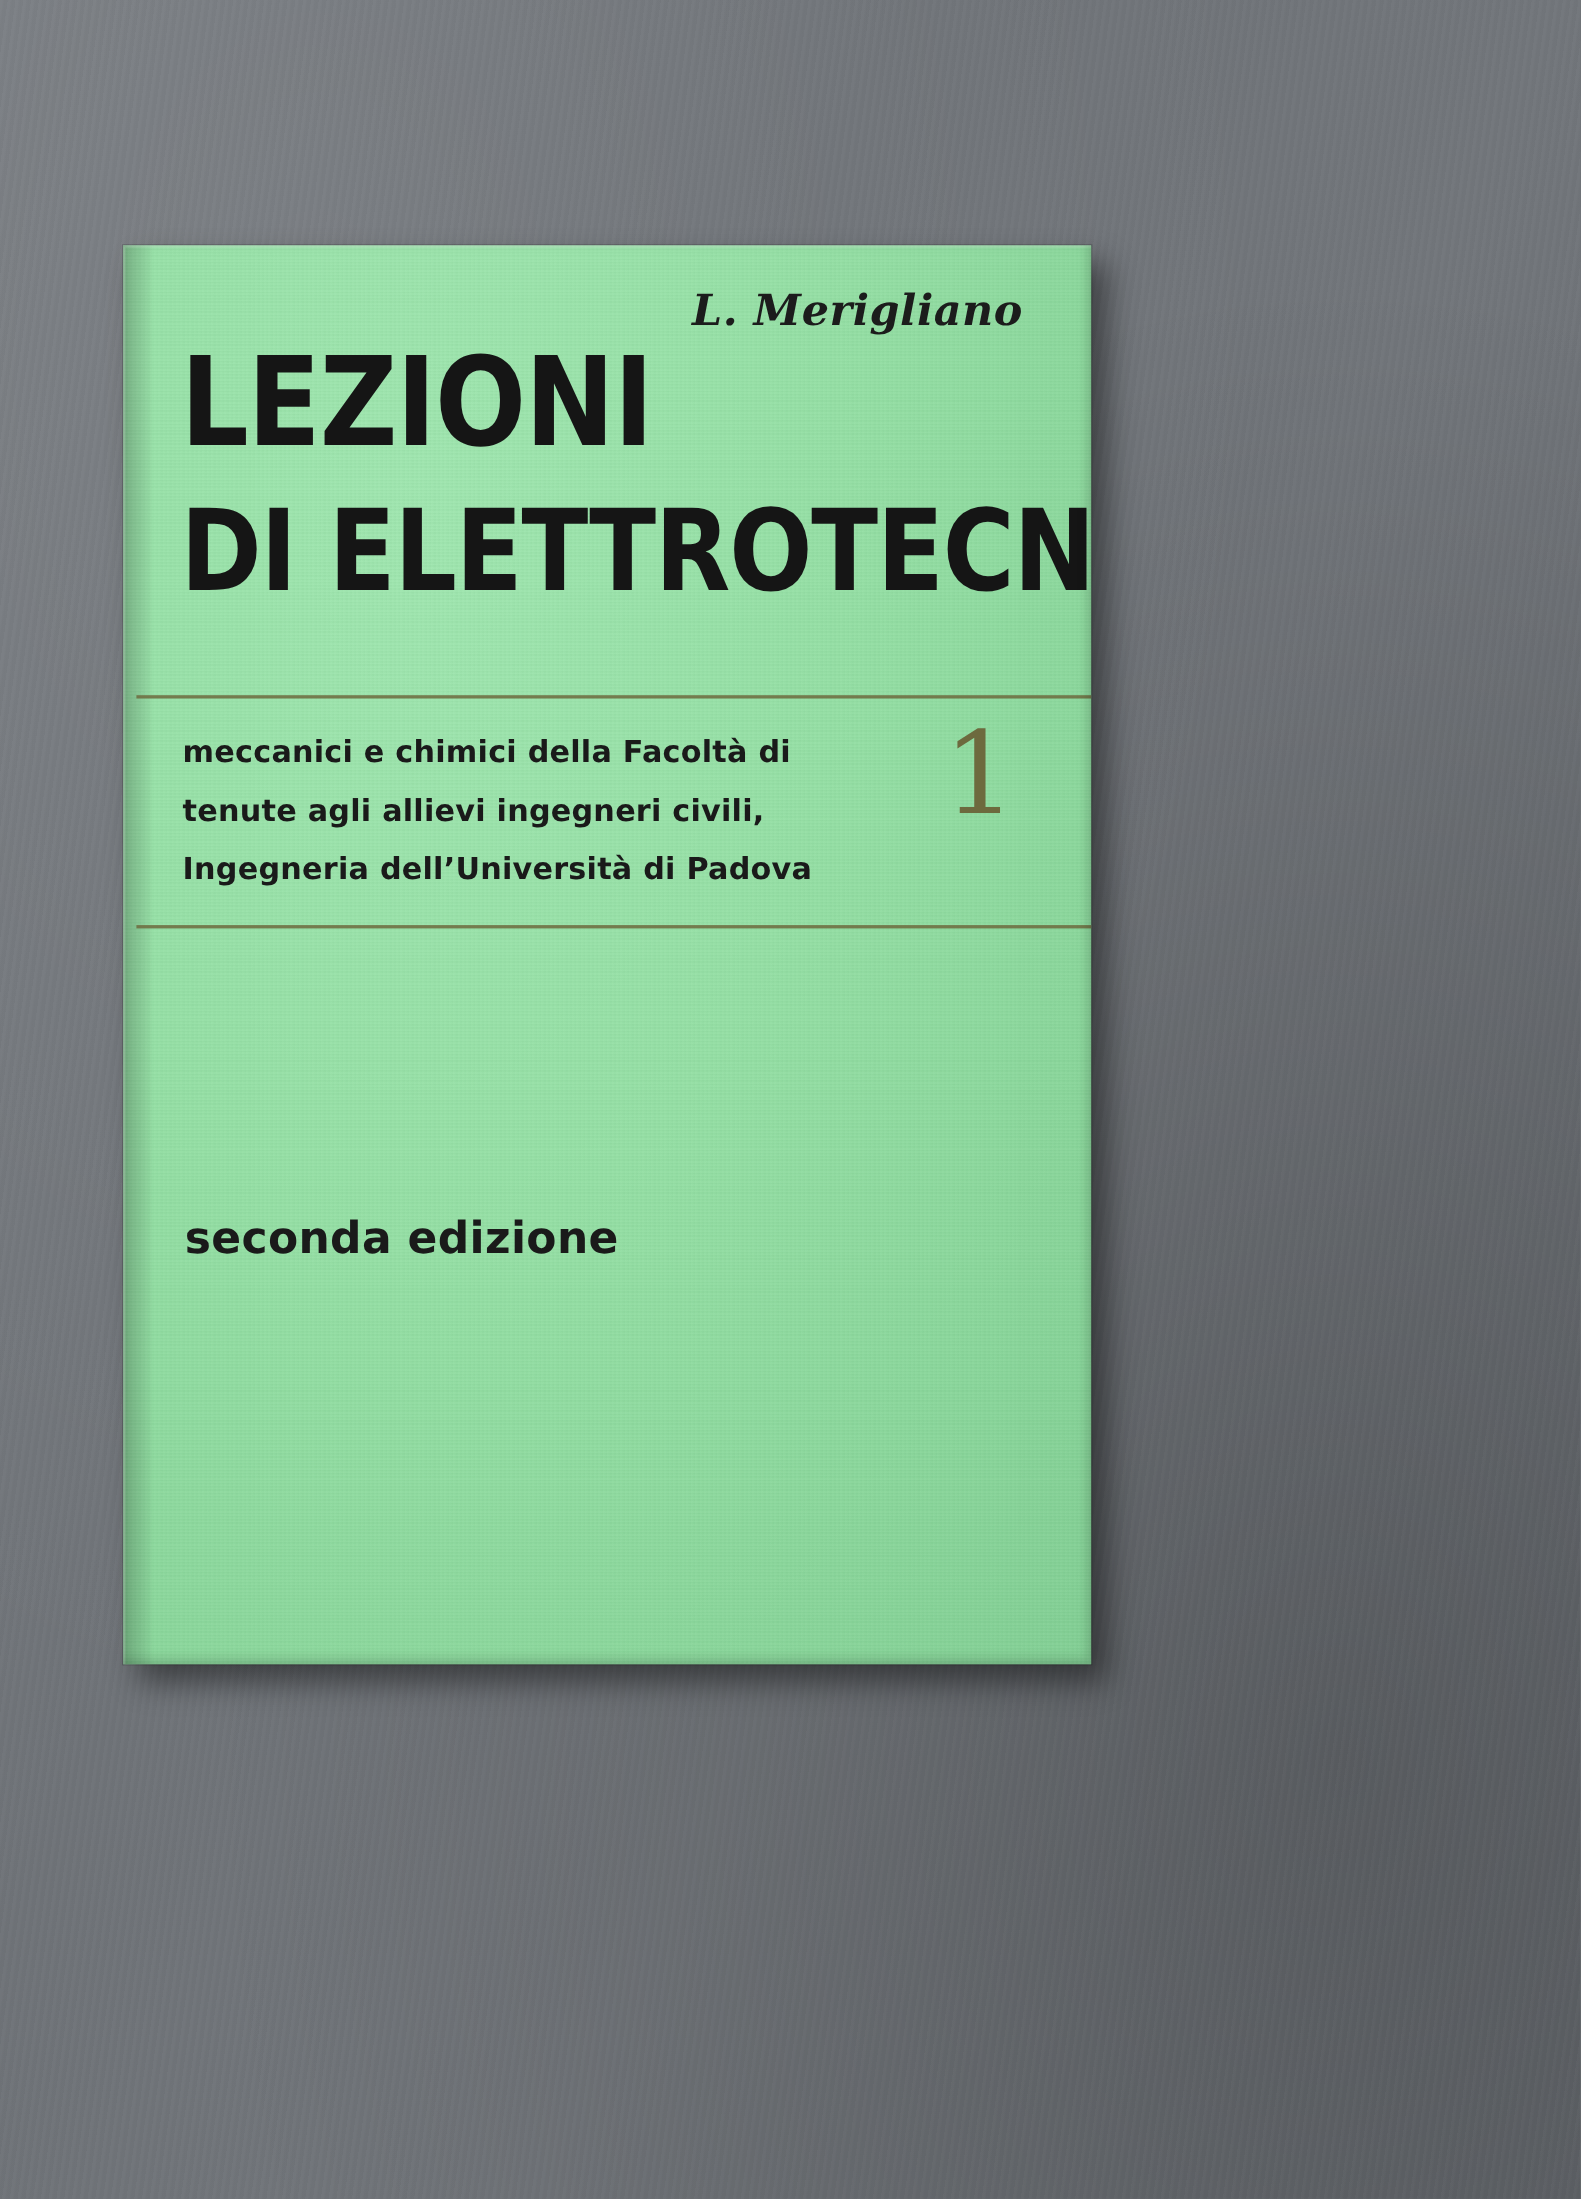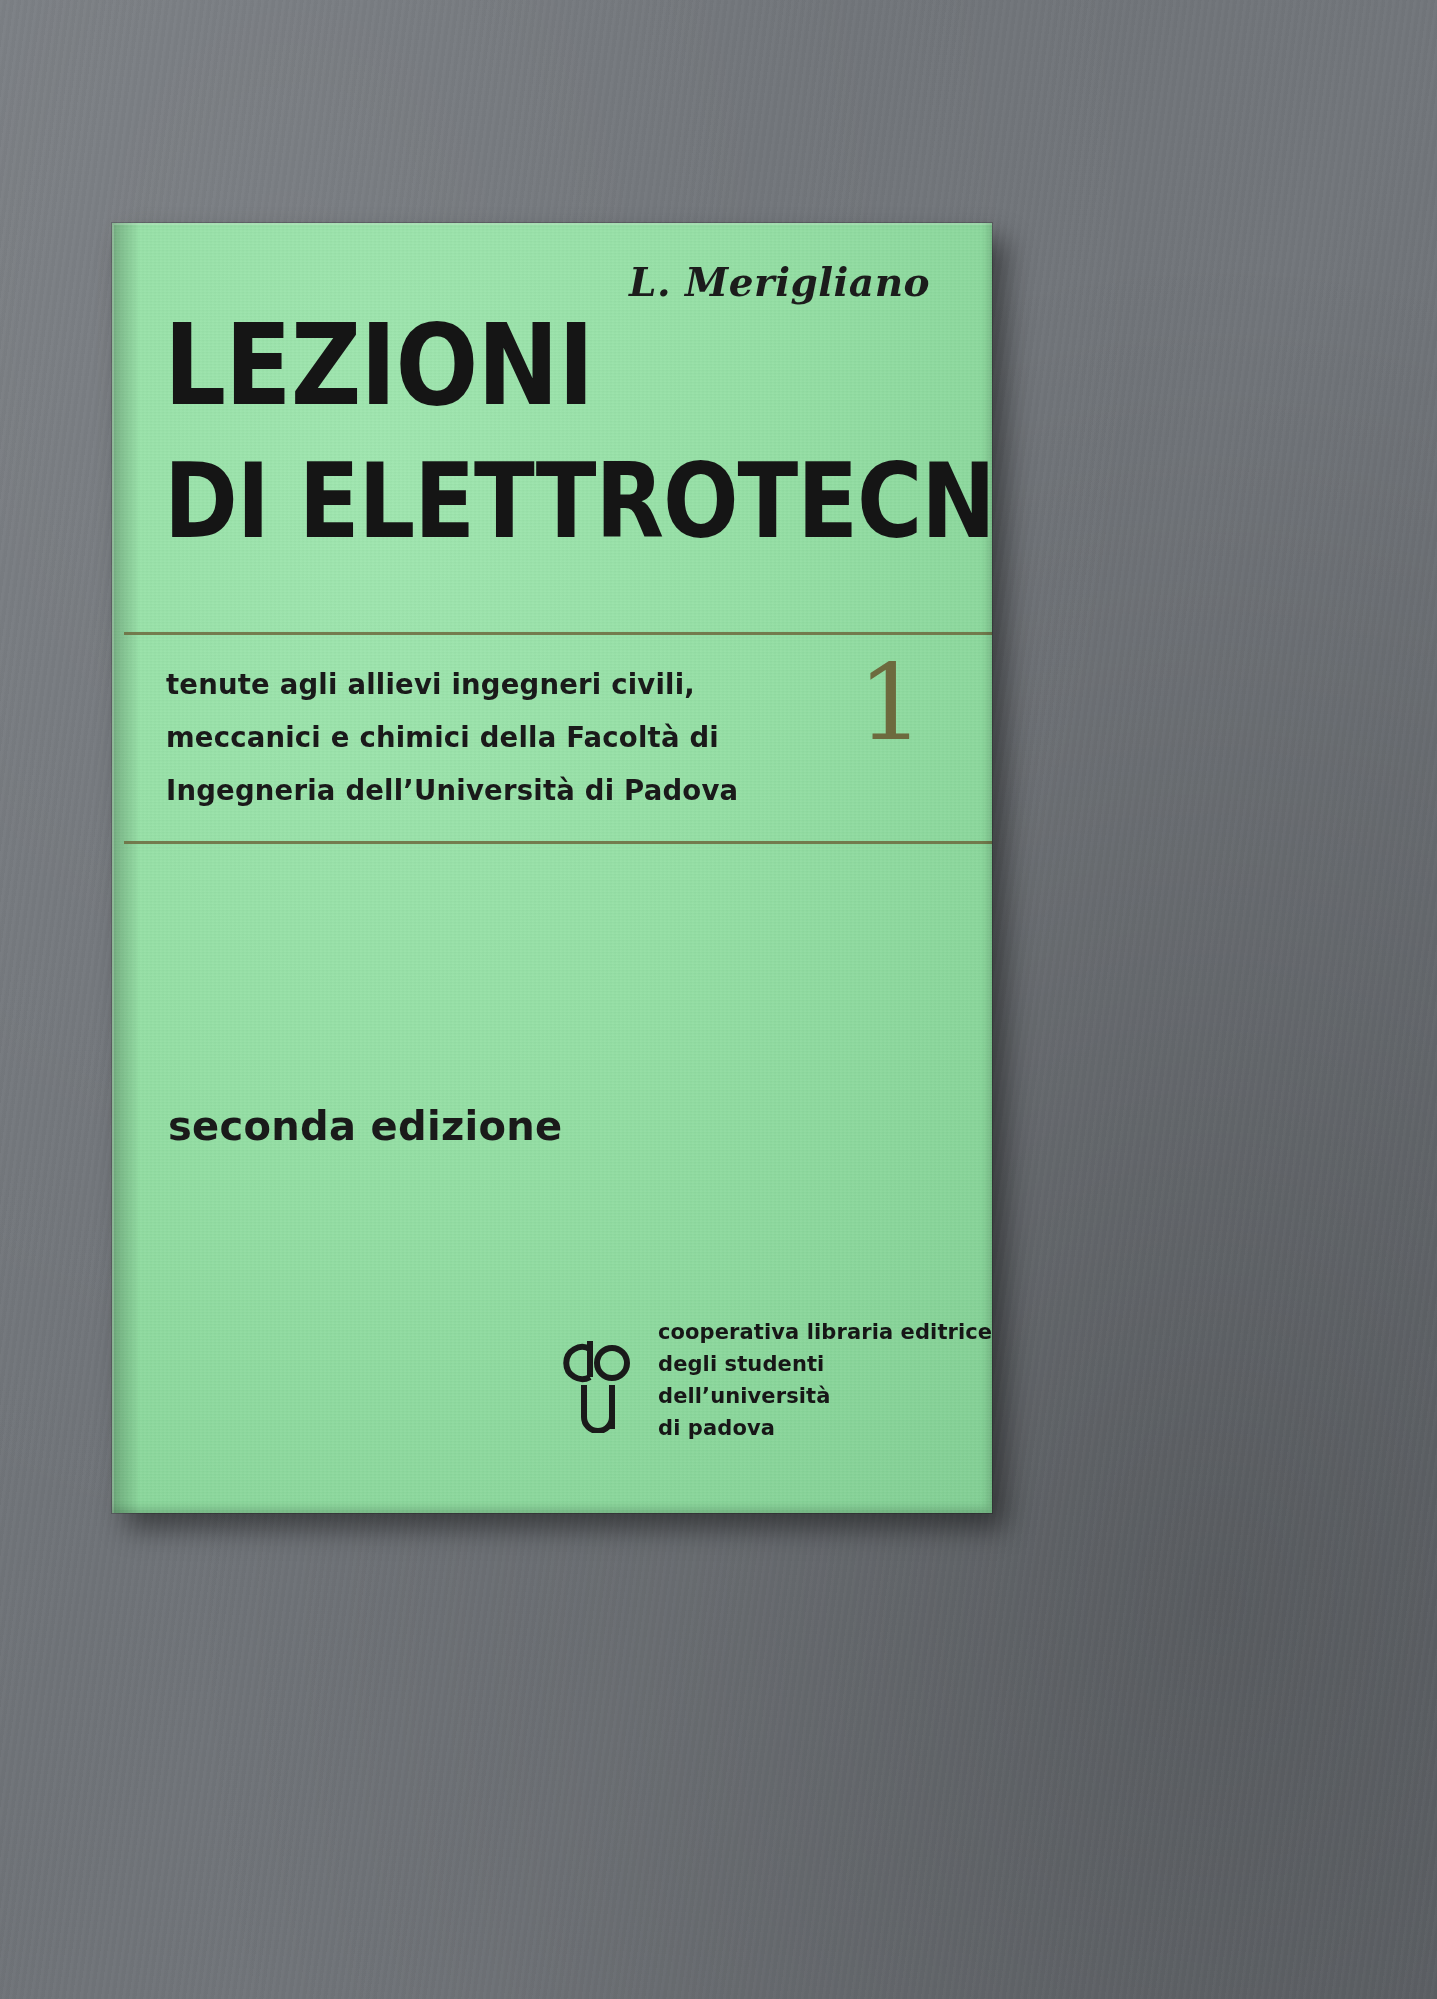--- a/index.html
+++ b/index.html
@@ -208,44 +208,25 @@
 
     <div id="title-block">
       <div class="title-line" id="title-line-1">LEZIONI</div>
       <div class="title-line" id="title-line-2">DI ELETTROTECNICA</div>
     </div>
 
     <div class="rule" id="rule-top"></div>
     <div class="rule" id="rule-bottom"></div>
 
     <div id="subtitle">
+      <div>meccanici e chimici della Facoltà di</div>
       <div>tenute agli allievi ingegneri civili,</div>
-      <div>meccanici e chimici della Facoltà di</div>
       <div>Ingegneria dell’Università di Padova</div>
     </div>
 
     <div id="volume">1</div>
 
     <div id="edition">seconda edizione</div>
 
-    <div id="publisher">
-      <div id="cleup-logo">
-        <svg width="76" height="104" viewBox="0 0 76 104" aria-hidden="true">
-          <g fill="none" stroke="#1a1a1a" stroke-width="6">
-            <path d="M30 20 a16 16 0 1 0 0 28"></path>
-            <path d="M30 12 v36"></path>
-            <circle cx="52" cy="34" r="15"></circle>
-            <path d="M24 56 v32 a14 14 0 0 0 28 0 v-32"></path>
-            <path d="M52 56 v44"></path>
-          </g>
-        </svg>
-      </div>
-      <div id="publisher-lines">
-        <div>cooperativa libraria editrice</div>
-        <div>degli studenti</div>
-        <div>dell’università</div>
-        <div>di padova</div>
-      </div>
-    </div>
 
   </div>
   <div id="cover-edge"></div>
 </div>
 
 </body></html>

